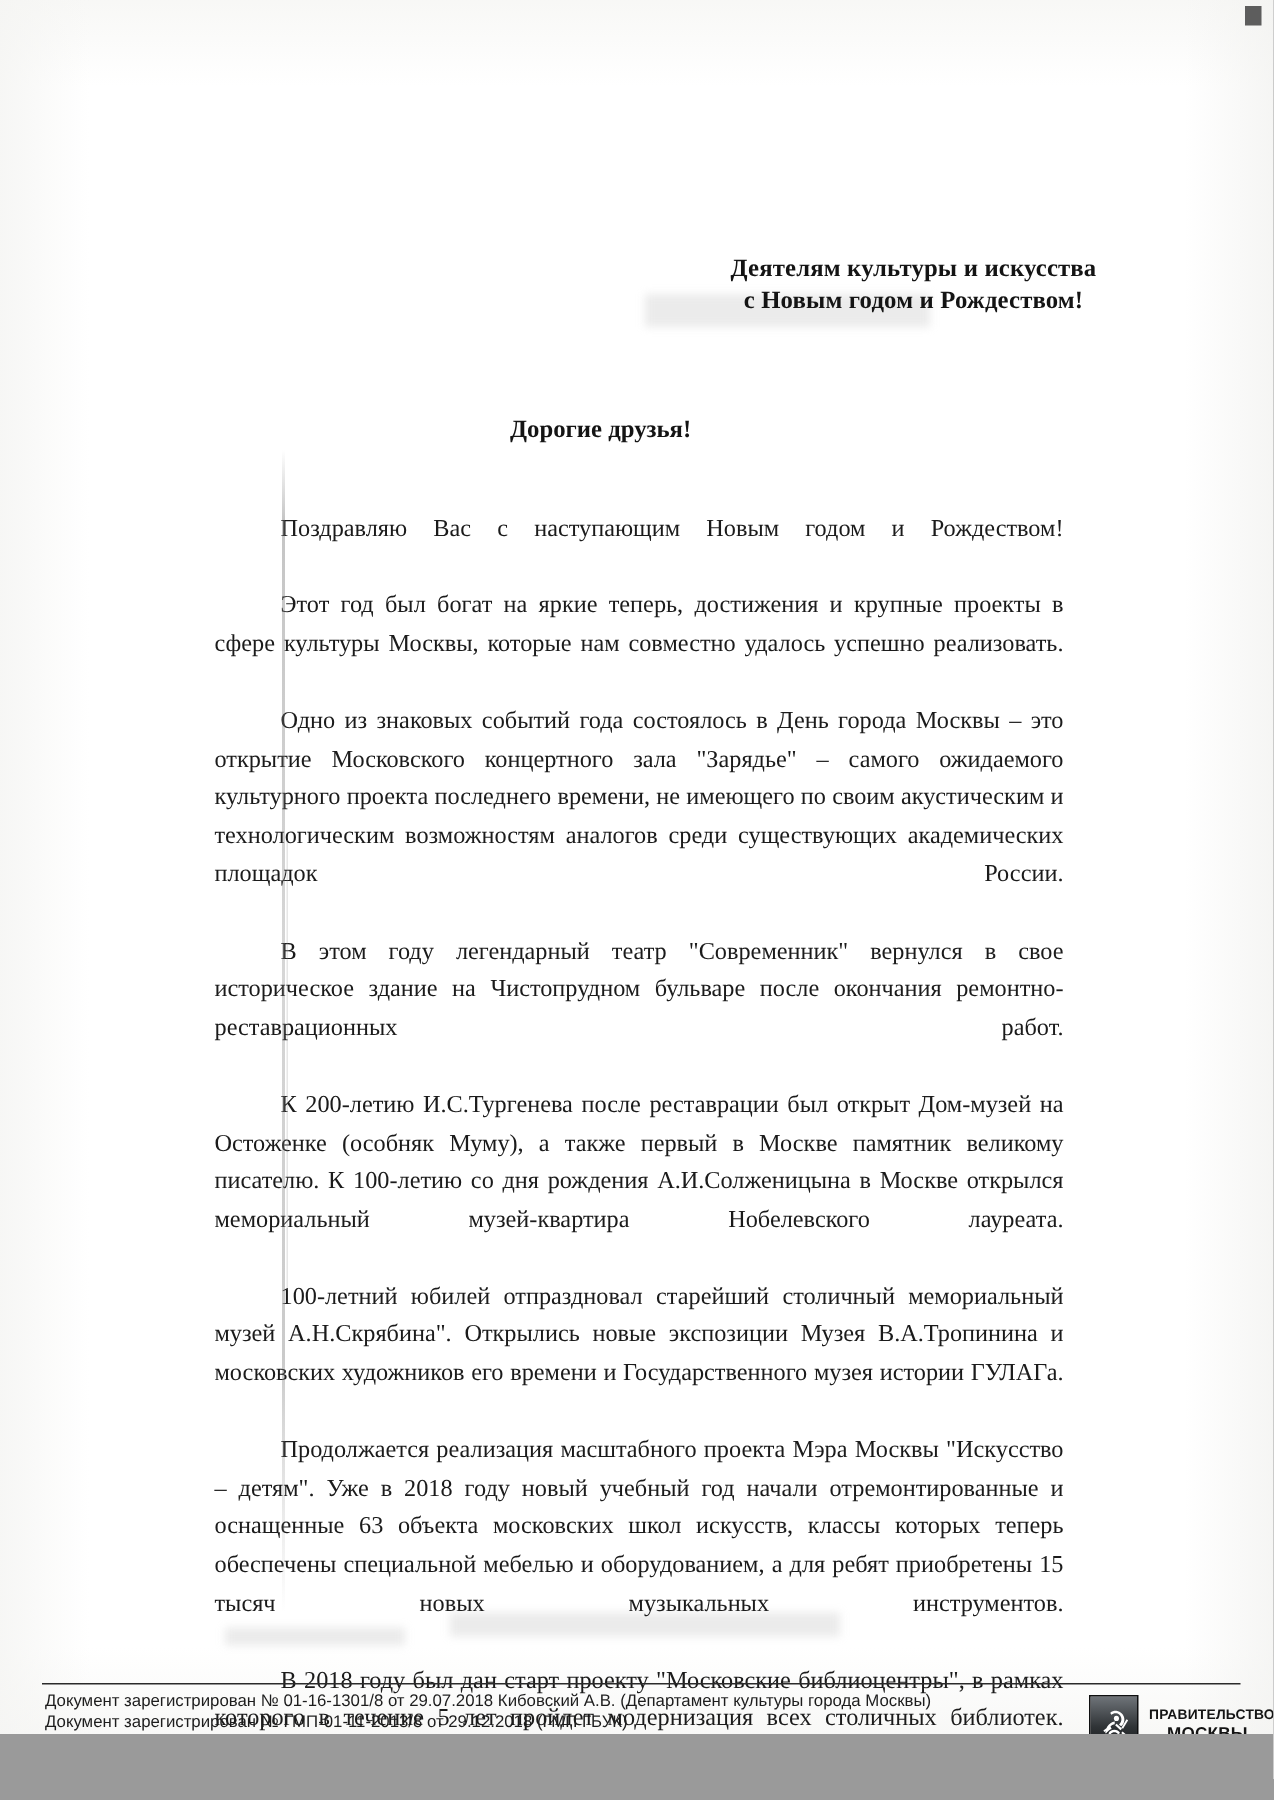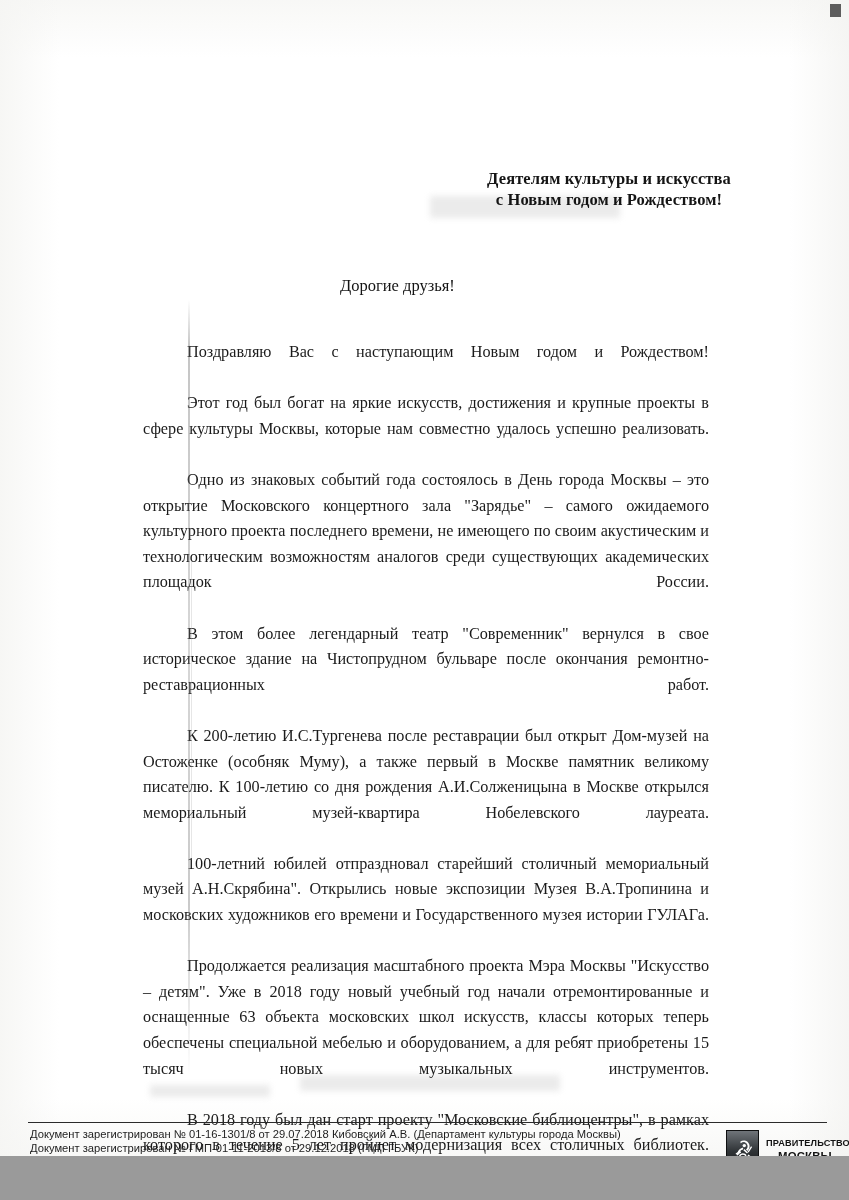--- a/index.html
+++ b/index.html
@@ -52,21 +52,21 @@
     position:absolute;left:419px;top:168px;width:380px;
     text-align:center;
     font-weight:bold;font-size:16.5px;line-height:21px;
     color:#141414;
     letter-spacing:.1px;
   }
   .title-block .l2{display:block;}
 
   .salutation{
     position:absolute;left:340px;top:276px;
-    font-weight:normal;font-size:16.5px;color:#141414;
+    font-weight:bold;font-size:16.5px;color:#141414;
   }
 
   .body{
     position:absolute;left:143px;top:340px;width:566px;
     font-size:16.2px;
     line-height:25.6px;
     color:#1b1b1b;
     text-align:justify;
     text-justify:inter-word;
   }
@@ -125,23 +125,23 @@
 
     <div class="title-block">
       <span class="l1">Деятелям культуры и искусства</span>
       <span class="l2">с Новым годом и Рождеством!</span>
     </div>
 
     <div class="salutation">Дорогие друзья!</div>
 
     <div class="body">
       <p>Поздравляю Вас с наступающим Новым годом и Рождеством!</p>
-      <p>Этот год был богат на яркие искусств, достижения и крупные проекты в сфере культуры Москвы, которые нам совместно удалось успешно реализовать.</p>
+      <p>Этот год был богат на яркие теперь, достижения и крупные проекты в сфере культуры Москвы, которые нам совместно удалось успешно реализовать.</p>
       <p>Одно из знаковых событий года состоялось в День города Москвы – это открытие Московского концертного зала "Зарядье" – самого ожидаемого культурного проекта последнего времени, не имеющего по своим акустическим и технологическим возможностям аналогов среди существующих академических площадок России.</p>
-      <p>В этом более легендарный театр "Современник" вернулся в свое историческое здание на Чистопрудном бульваре после окончания ремонтно-реставрационных работ.</p>
+      <p>В этом году легендарный театр "Современник" вернулся в свое историческое здание на Чистопрудном бульваре после окончания ремонтно-реставрационных работ.</p>
       <p>К 200-летию И.С.Тургенева после реставрации был открыт Дом-музей на Остоженке (особняк Муму), а также первый в Москве памятник великому писателю. К 100-летию со дня рождения А.И.Солженицына в Москве открылся мемориальный музей-квартира Нобелевского лауреата.</p>
       <p>100-летний юбилей отпраздновал старейший столичный мемориальный музей А.Н.Скрябина". Открылись новые экспозиции Музея В.А.Тропинина и московских художников его времени и Государственного музея истории ГУЛАГа.</p>
       <p>Продолжается реализация масштабного проекта Мэра Москвы "Искусство – детям". Уже в 2018 году новый учебный год начали отремонтированные и оснащенные 63 объекта московских школ искусств, классы которых теперь обеспечены специальной мебелью и оборудованием, а для ребят приобретены 15 тысяч новых музыкальных инструментов.</p>
       <p>В 2018 году был дан старт проекту "Московские библиоцентры", в рамках которого в течение 5 лет пройдет модернизация всех столичных библиотек.</p>
 
     </div>
 
   </div>
 
   <div class="scan-streak"></div>

